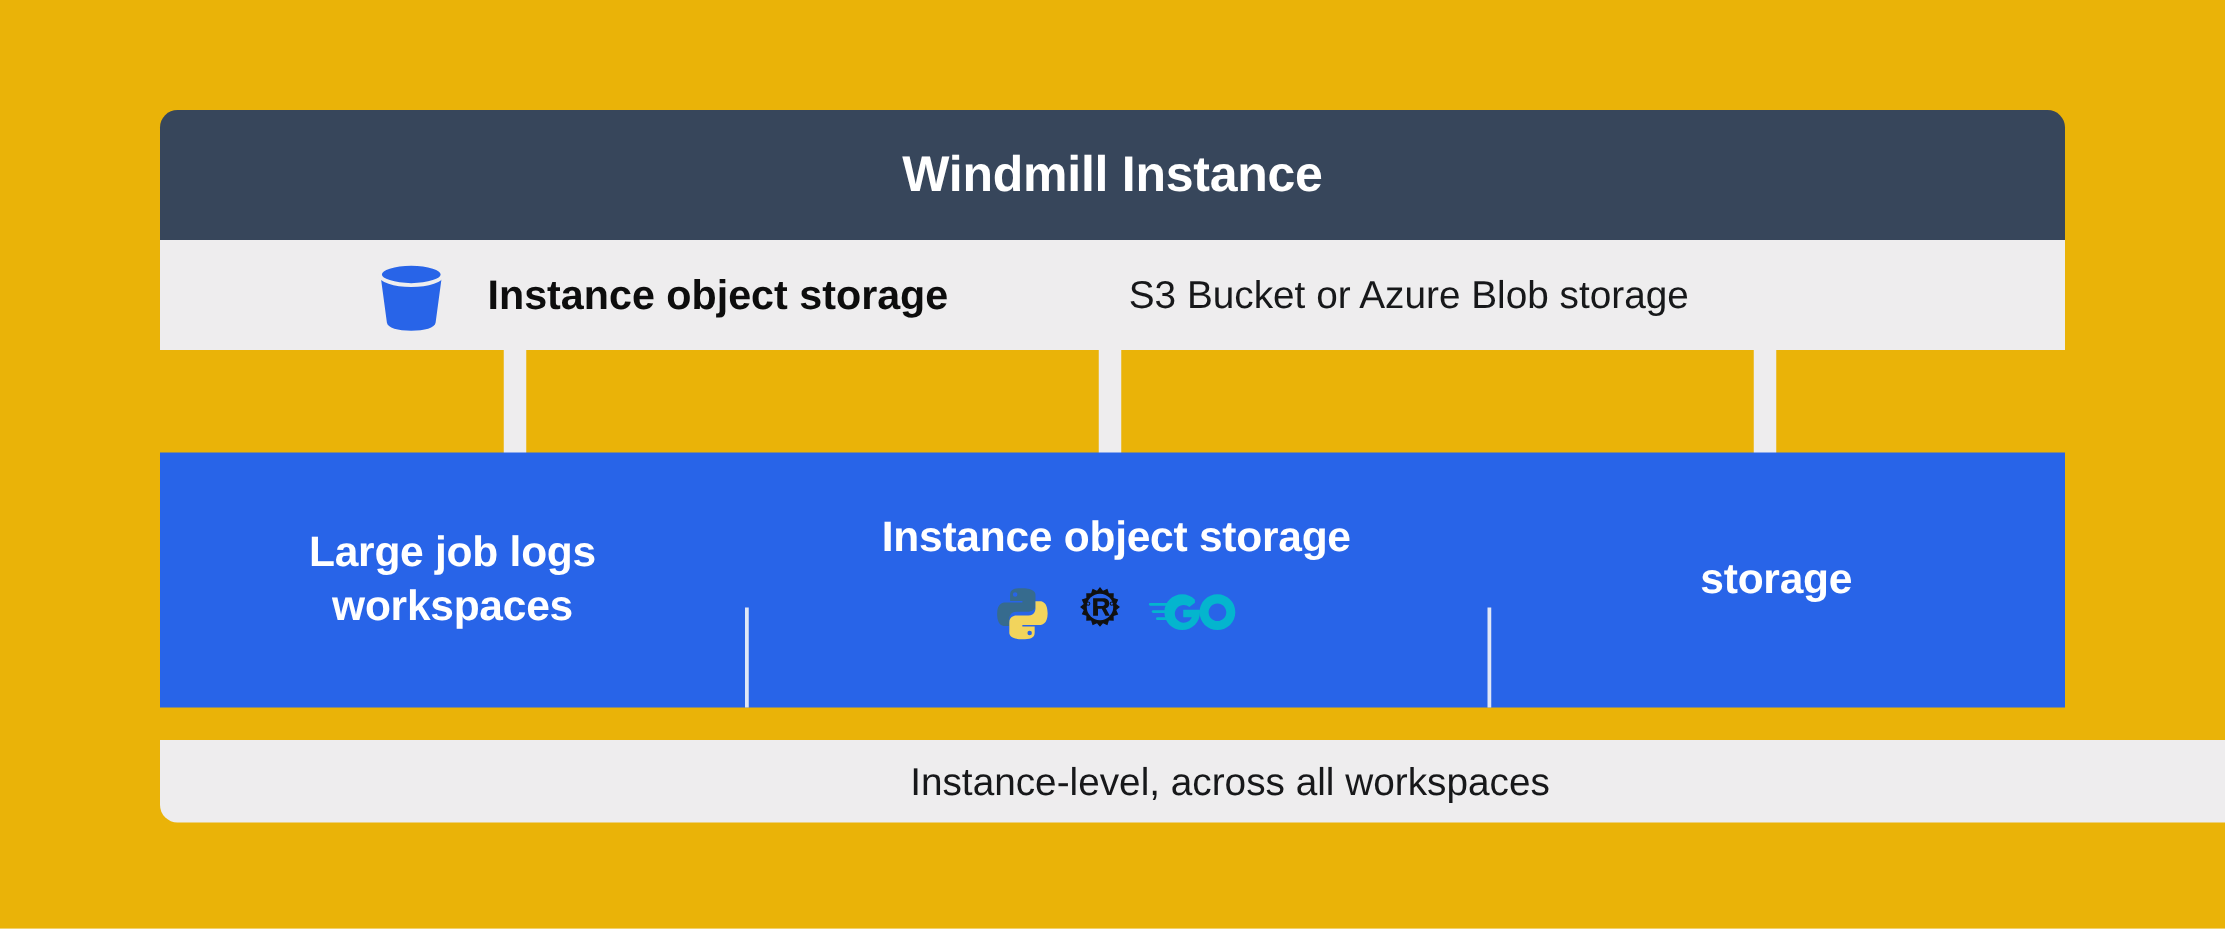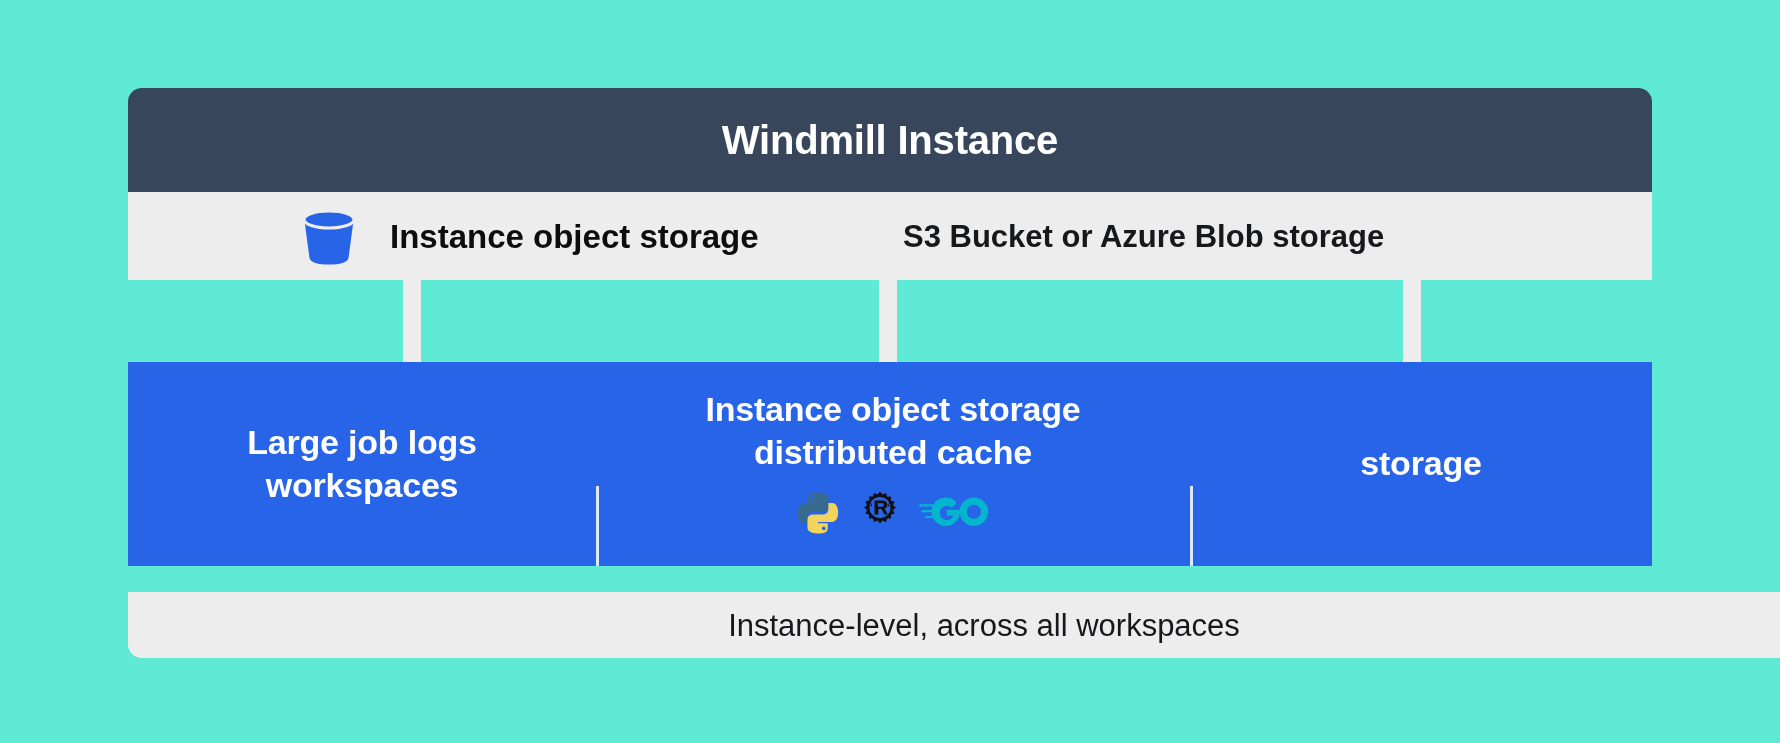--- a/index.html
+++ b/index.html
@@ -12,21 +12,21 @@
     height: 743px;
     font-family: "Liberation Sans", sans-serif;
     -webkit-font-smoothing: antialiased;
     overflow: hidden;
   }
 
   .canvas {
     position: relative;
     width: 1780px;
     height: 743px;
-    background: #5eead4;
+    background: #eab308;
   }
 
   
   .diagram {
     position: absolute;
     left: 128px;
     top: 88px;
     width: 1524px;
     height: 570px;
   }
@@ -83,21 +83,21 @@
     color: #0d0d0d;
     white-space: nowrap;
     line-height: 1;
   }
   .storage-sub {
     position: absolute;
     left: 775px;
     top: 50%;
     transform: translateY(-50%);
     font-size: 31px;
-    font-weight: bold;
+    font-weight: normal;
     color: #17181a;
     white-space: nowrap;
     line-height: 1;
   }
 
   
   .arrow {
     position: absolute;
     width: 58px;
     height: 138px;
@@ -232,21 +232,20 @@
       <div class="feature-col col-1">
         <div class="feature-title">
           <div>Large job logs</div>
           <div>workspaces</div>
         </div>
       </div>
 
       <div class="feature-col col-2">
         <div class="feature-title">
           <div>Instance object storage</div>
-          <div>distributed cache</div>
         </div>
 
         <div class="lang-row">
 
           <span class="lang-icon">
             <svg width="46" height="46" viewBox="0 0 110 110" xmlns="http://www.w3.org/2000/svg">
               <path d="M54.3 6c-12.3 0-23 1.7-23 12.6v11.8h23.6v3.3H22.5S6.5 31.5 6.5 55.3c0 23.8 14 23 14 23h9.3V65.2s-.5-14 13.5-14h23.2s13.3.2 13.3-12.9V19.2S82.3 6 54.3 6zM40.9 13.9a4.3 4.3 0 1 1 0 8.6 4.3 4.3 0 0 1 0-8.6z" fill="#366b8e"></path>
               <path d="M55.3 104c12.3 0 23-1.7 23-12.6V79.6H54.7v-3.3h32.4s16 1.8 16-22c0-23.8-14-23-14-23h-9.3v13.1s.5 14-13.5 14H43.1s-13.3-.2-13.3 12.9v19.2S27.7 104 55.3 104zm13.4-7.9a4.3 4.3 0 1 1 0-8.6 4.3 4.3 0 0 1 0 8.6z" fill="#f2d45c"></path>
             </svg>
           </span>

